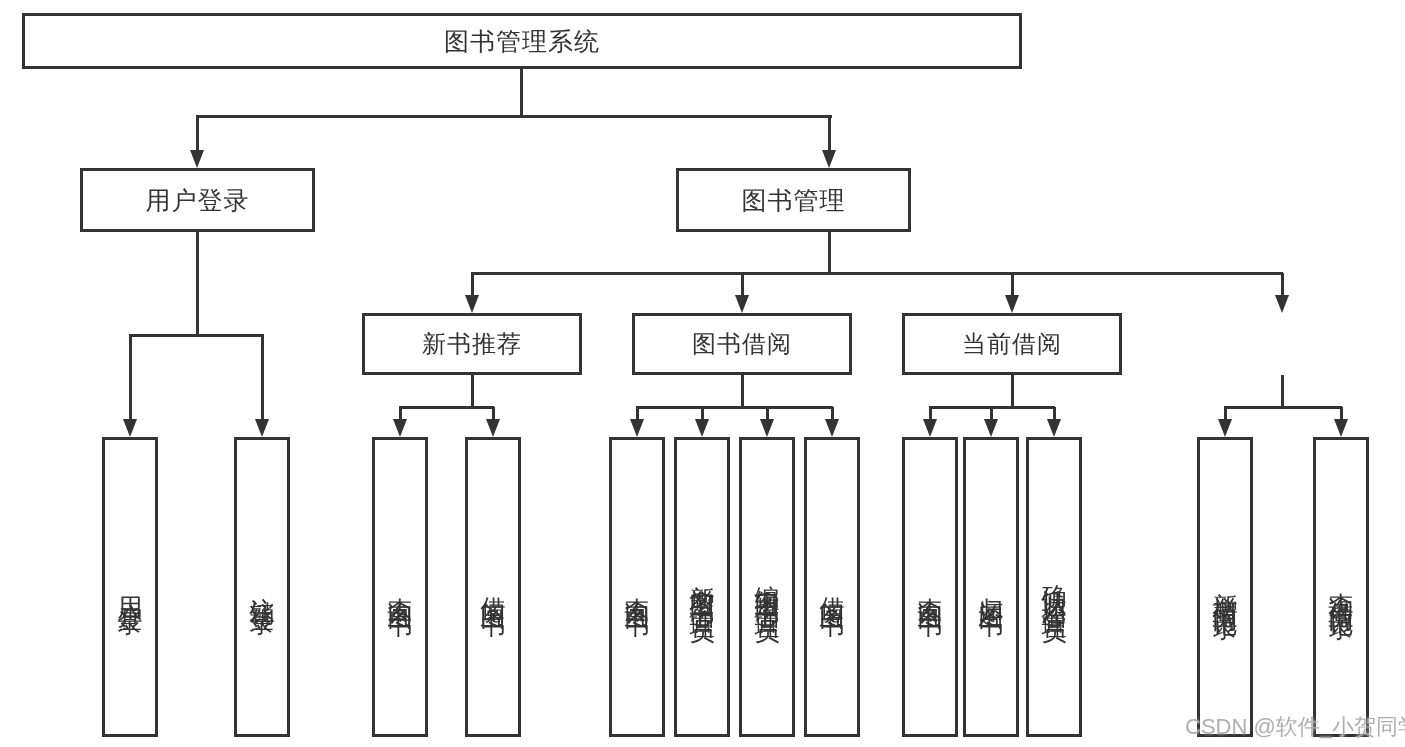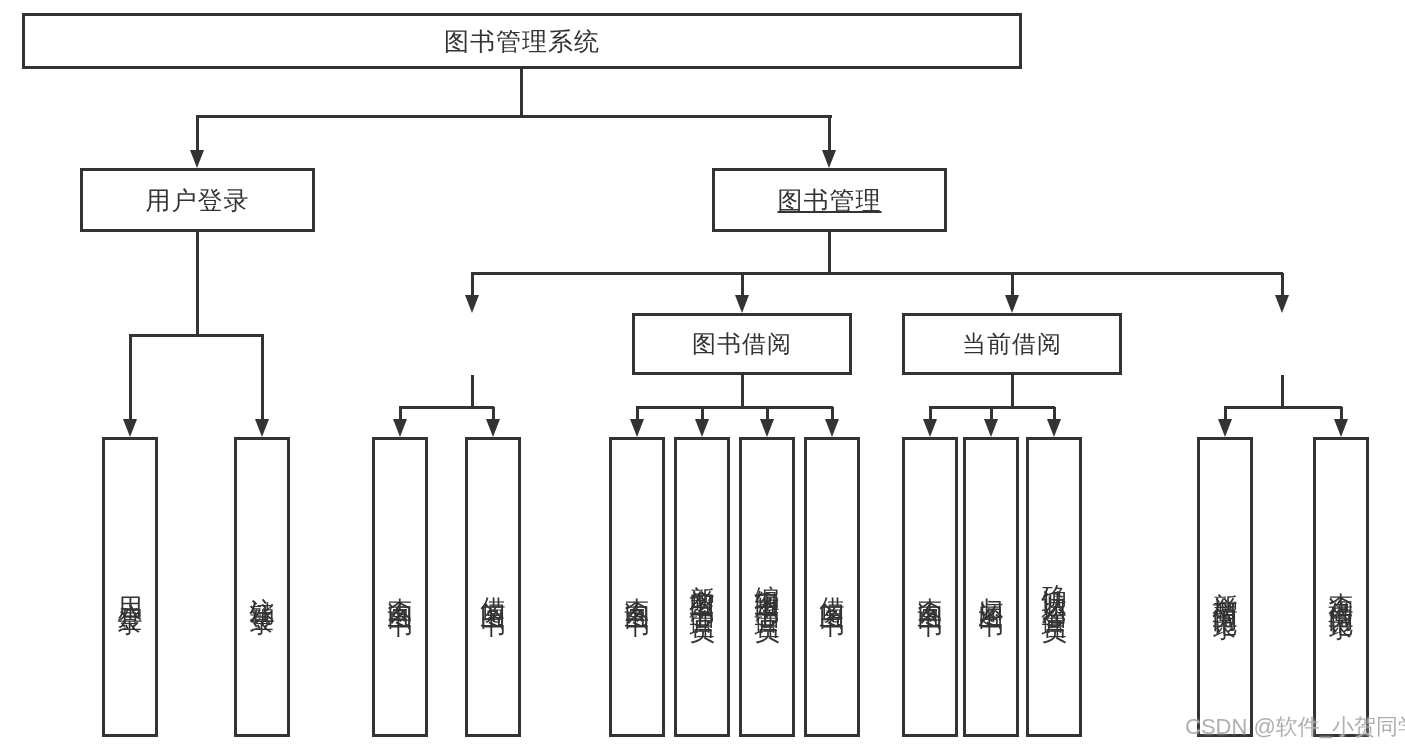--- a/index.html
+++ b/index.html
@@ -39,24 +39,27 @@
 
 <div class="canvas">
 
   <div class="box" style="left:22px;top:13px;width:1000px;height:56px;">
     <span>图书管理系统</span>
   </div>
 
   <div class="box lvl2" style="left:80px;">
     <span>用户登录</span>
   </div>
-  <div class="box lvl2" style="left:712px;text-decoration:underline;">
+  <div class="box lvl2" style="left:676px;">
     <span>图书管理</span>
   </div>
 
+  <div class="box lvl3" style="left:362px;">
+    <span>新书推荐</span>
+  </div>
   <div class="box lvl3" style="left:632px;">
     <span>图书借阅</span>
   </div>
   <div class="box lvl3" style="left:902px;">
     <span>当前借阅</span>
   </div>
 
   <div class="box leaf" style="left:102px;">
     <span class="vtext">用户登录</span>
   </div>

